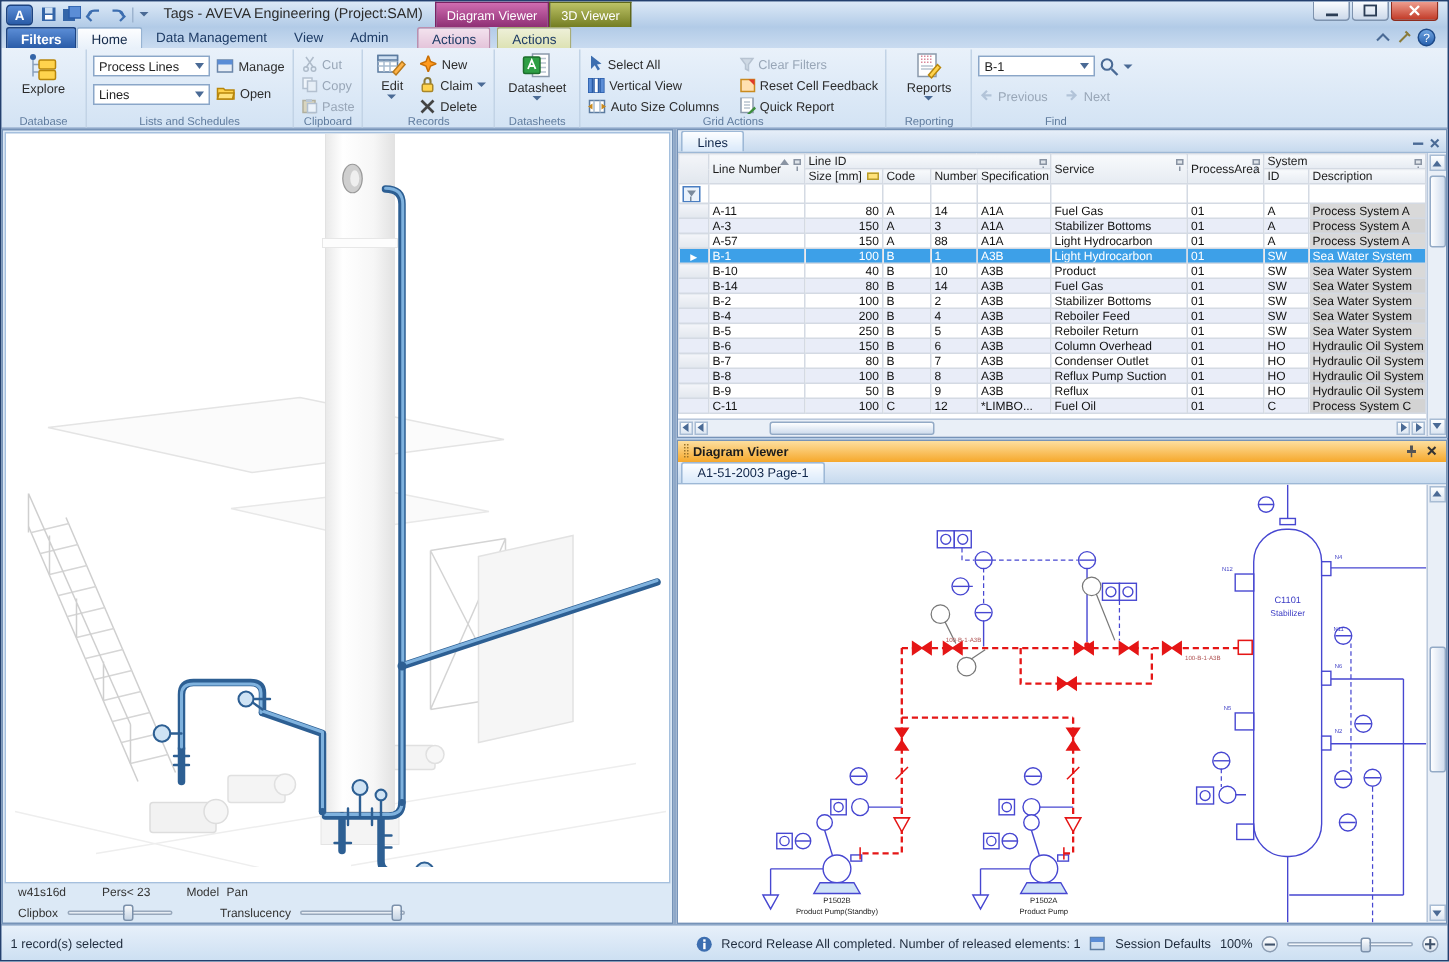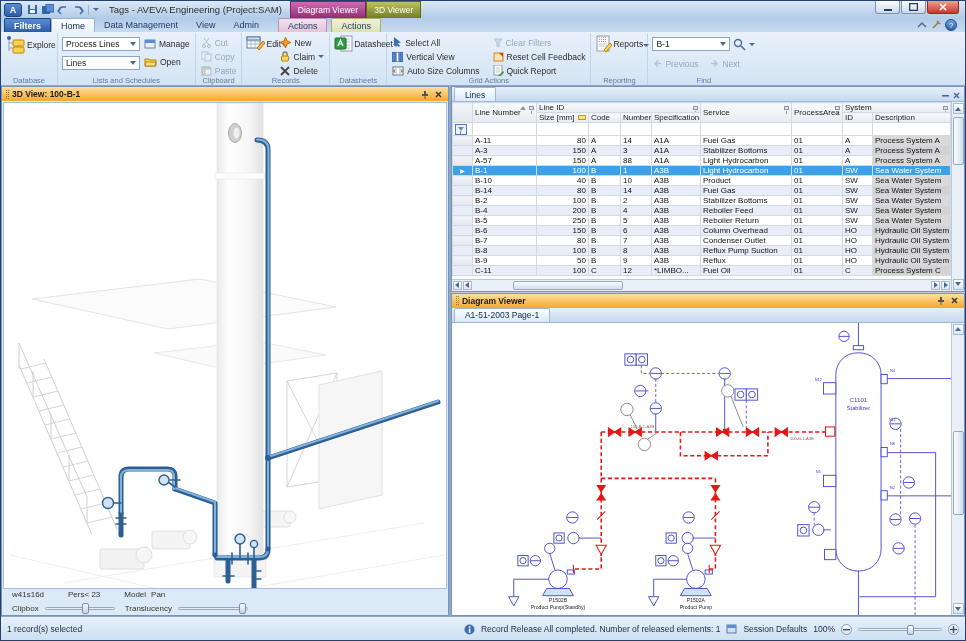--- a/index.html
+++ b/index.html
@@ -29,21 +29,21 @@
 .tabrow{height:14px;display:flex;align-items:flex-end;background:linear-gradient(#b2cbe7,#c9dbf0);padding-left:3px}
 .rtab{height:14px;padding:0 9px;font-size:9px;color:#1e3c66;display:flex;align-items:center;border-radius:2px 2px 0 0}
 .rtab.project{background:linear-gradient(#5b8dd6,#2a5ca8);color:#fff;border:1px solid #1d4380;border-bottom:none;font-weight:bold}
 .rtab.active{background:linear-gradient(#fdfeff,#e9f1fa);border:1px solid #97b3d2;border-bottom:none;color:#13294a}
 .rtab.ctxa{background:linear-gradient(#f3e2ee,#e4c4da);border:1px solid #bb8fae;border-bottom:none;margin-left:10px}
 .rtab.ctxb{background:linear-gradient(#eef0d8,#dde2b4);border:1px solid #a8ad77;border-bottom:none;margin-left:4px}
 
 .ribbon{height:54px;background:linear-gradient(#e9f1fa,#d3e3f4);border-bottom:1px solid #8fa8c8;display:flex;padding-top:1px}
 .group{position:relative;border-right:1px solid #c2d3e6;padding:1px 4px 12px 4px;display:flex;gap:3px;align-items:flex-start}
 .gcap{position:absolute;bottom:0;left:0;right:0;text-align:center;font-size:7.5px;color:#5f7b9d;white-space:nowrap}
-.bigbtn{width:48px;display:flex;align-items:center;font-size:8.5px;color:#2b2b2b;padding-top:1px;line-height:1.05;text-align:right}
+.bigbtn{width:48px;display:flex;flex-direction:column;align-items:center;font-size:8.5px;color:#2b2b2b;padding-top:1px;line-height:1.05;text-align:right}
 .bigbtn .drp{margin-top:1px}
 .vcol{display:flex;flex-direction:column;justify-content:flex-start;gap:1px}
 .sbtn{display:flex;align-items:center;gap:3px;font-size:8.5px;color:#2b2b2b;height:13px;white-space:nowrap;padding:0 1px}
 .sbtn.dis,.dis{color:#98a6b7}
 .dis svg{opacity:.5}
 .combo{width:78px;height:14px;background:#fff;border:1px solid #8aa6c8;font-size:8.5px;display:flex;align-items:center;padding:0 3px;color:#222}
 .combo .carr{margin-left:auto;width:0;height:0;border-left:3px solid transparent;border-right:3px solid transparent;border-top:4px solid #4a6a95}
 .drp{width:0;height:0;border-left:3px solid transparent;border-right:3px solid transparent;border-top:3px solid #4a6a95}
 .ic{flex:none}
 
@@ -408,37 +408,20 @@
             </div>
         </div>
       </div>
       <div class="gcap">Find</div>
     </div>
   </div>
 
   <div class="main">
 
     <div class="p3d">
-      <div class="ptitle">
-        <span class="grip"></span>
-        <span>3D View: 100-B-1</span>
-        <span class="psp"></span>
-        <span class="pico">
-            <svg width="8" height="9">
-              <rect x="3" y="1" width="2" height="4" fill="#555"></rect>
-              <rect x="1" y="4" width="6" height="2" fill="#555"></rect>
-              <rect x="3.5" y="6" width="1" height="3" fill="#555"></rect>
-            </svg>
-          </span>
-        <span class="pico">
-            <svg width="7" height="7">
-              <path d="M1,1 L6,6 M6,1 L1,6" stroke="#333" stroke-width="1.4"></path>
-            </svg>
-          </span>
-      </div>
       <div class="canvas3d">
         <svg width="444" height="489" viewBox="0 0 444 489">
           <defs>
             <linearGradient id="colG" x1="0" y1="0" x2="1" y2="0">
               <stop offset="0" stop-color="#e9e9e9"></stop>
                 <stop offset="0.25" stop-color="#ffffff"></stop>
               <stop offset="0.7" stop-color="#f6f6f6"></stop>
                 <stop offset="1" stop-color="#e2e2e2"></stop>
             </linearGradient>
           </defs>
@@ -510,21 +493,21 @@
         <span>w41s16d</span>
         <span>Pers&lt; 23</span>
         <span style="margin-right:5px">Model</span>
         <span>Pan</span>
       </div>
       <div class="rowsliders">
         <span>Clipbox</span>
         <div class="track">
             <div class="knob" style="left:36px"></div>
           </div>
-        <span style="margin-left:4px">Translucency</span>
+        <span style="margin-left:26px">Translucency</span>
         <div class="track">
             <div class="knob" style="left:60px"></div>
           </div>
       </div>
     </div>
 
     <div class="splitter"></div>
 
     <div class="rightcol">
 

